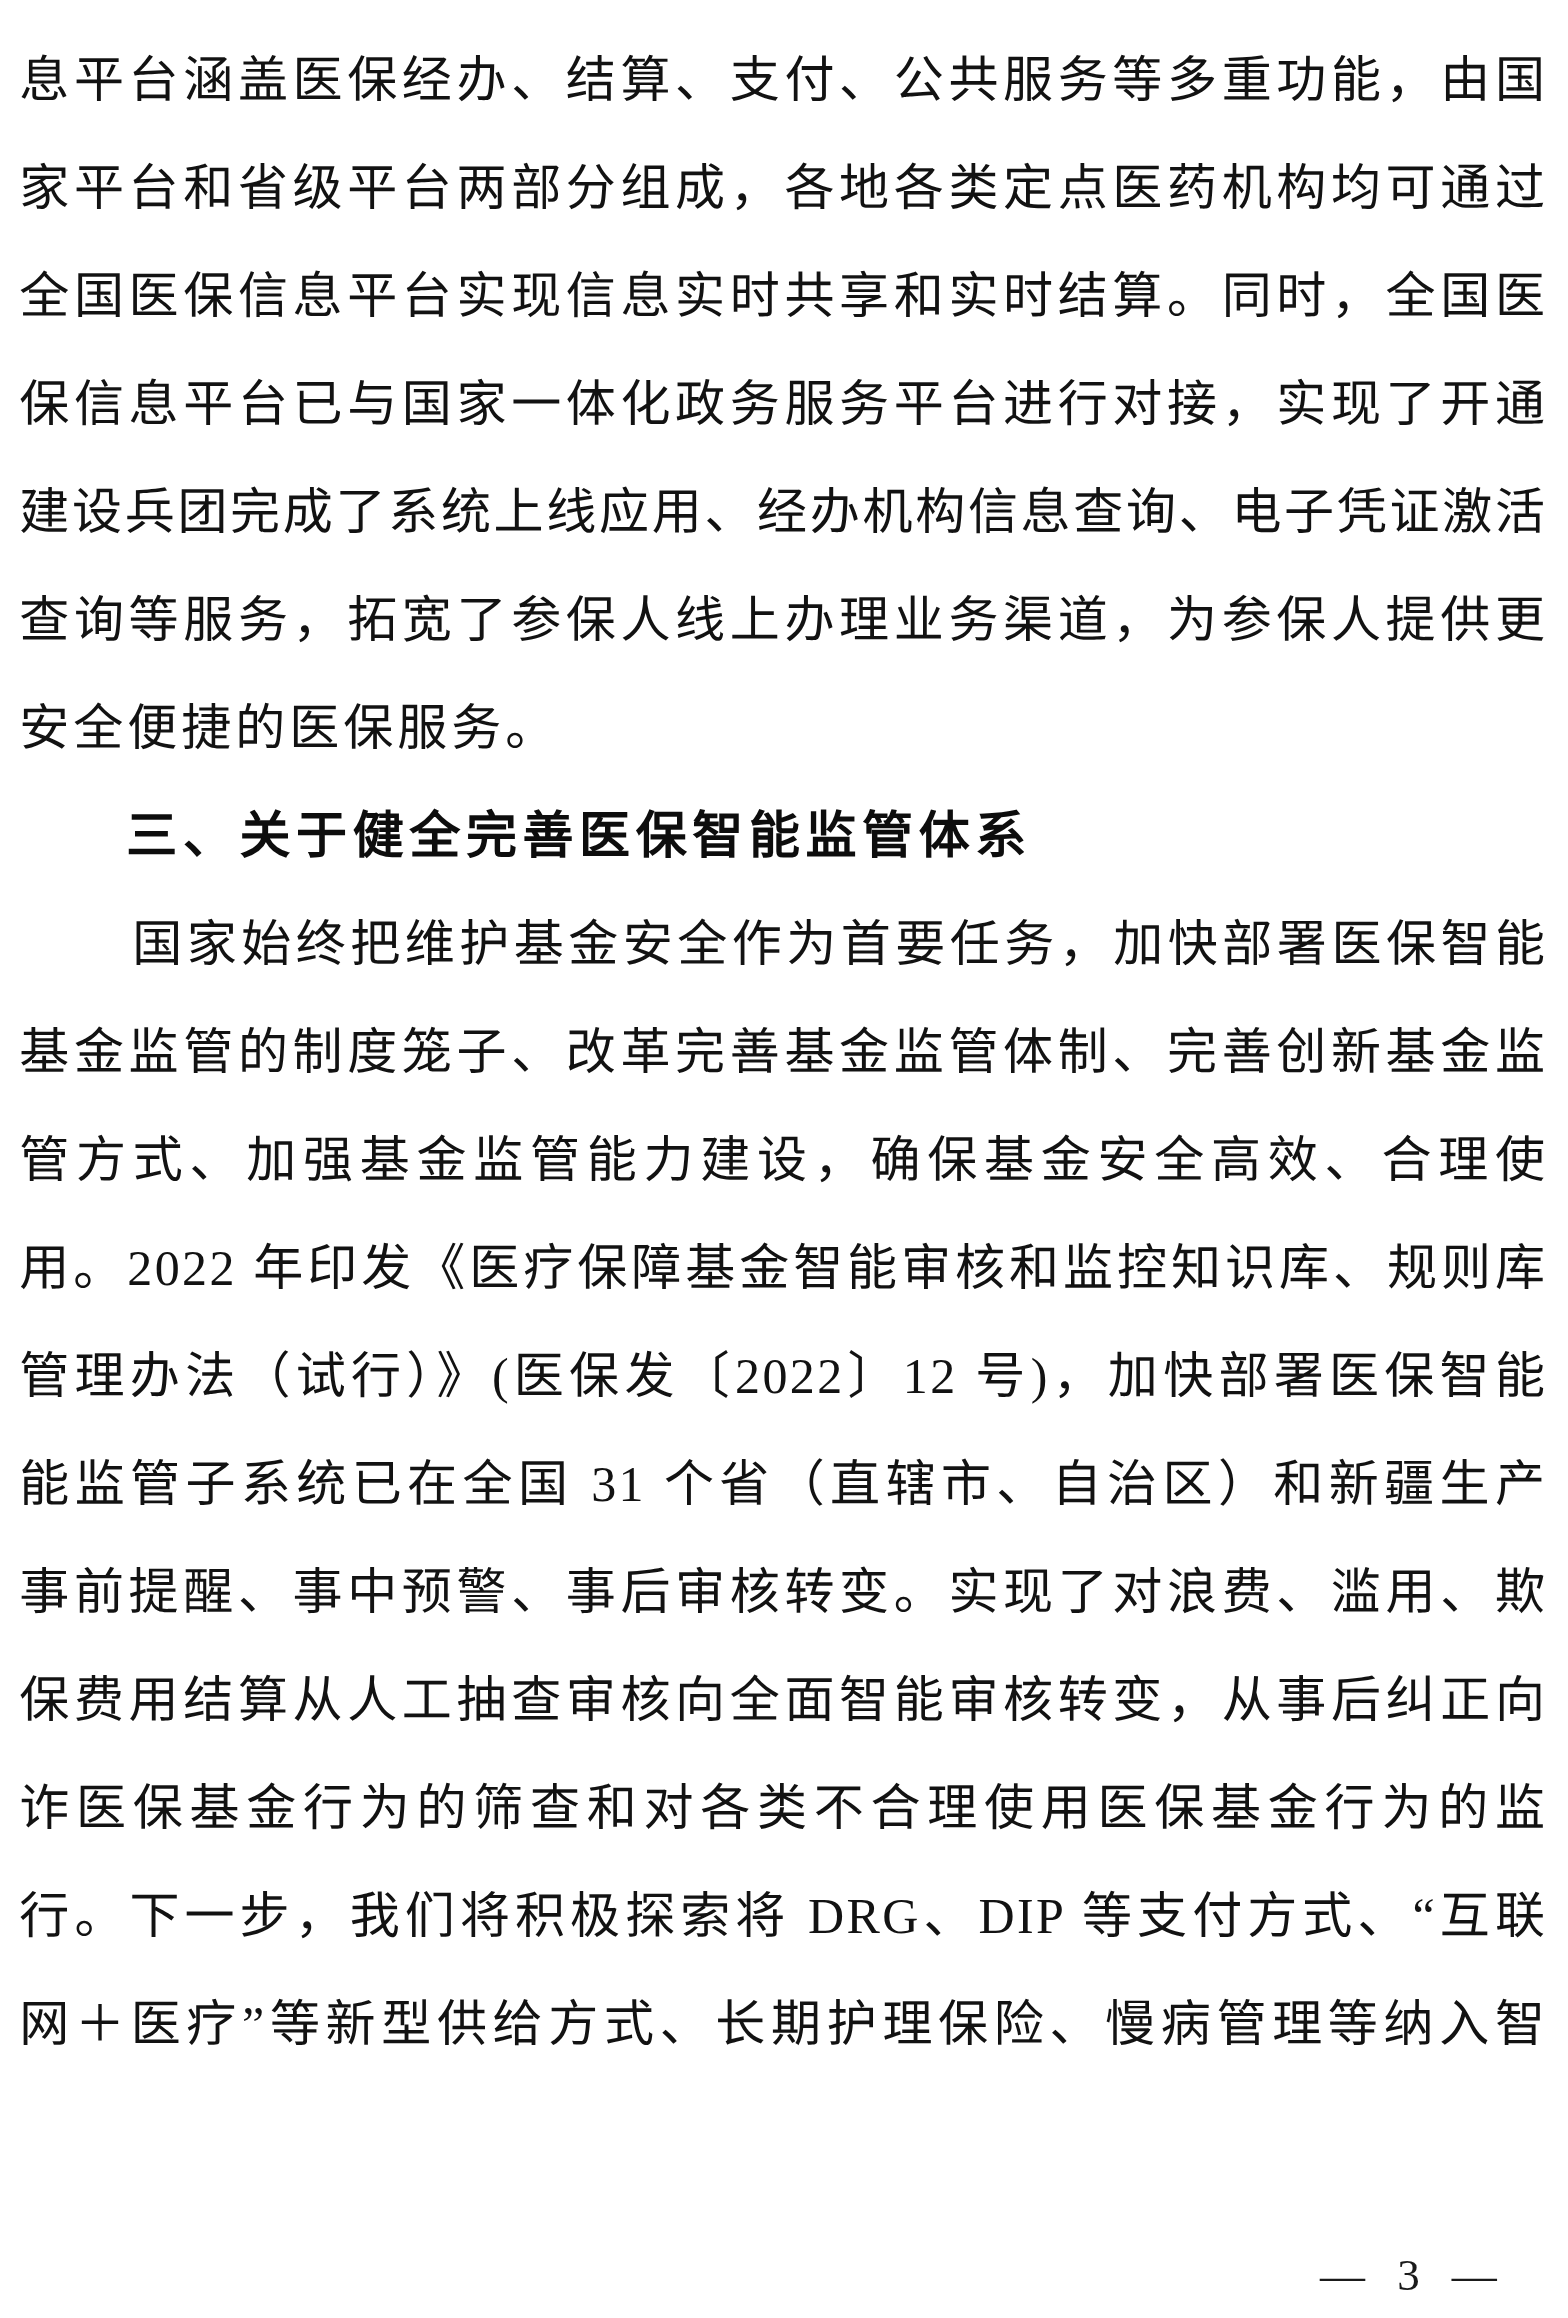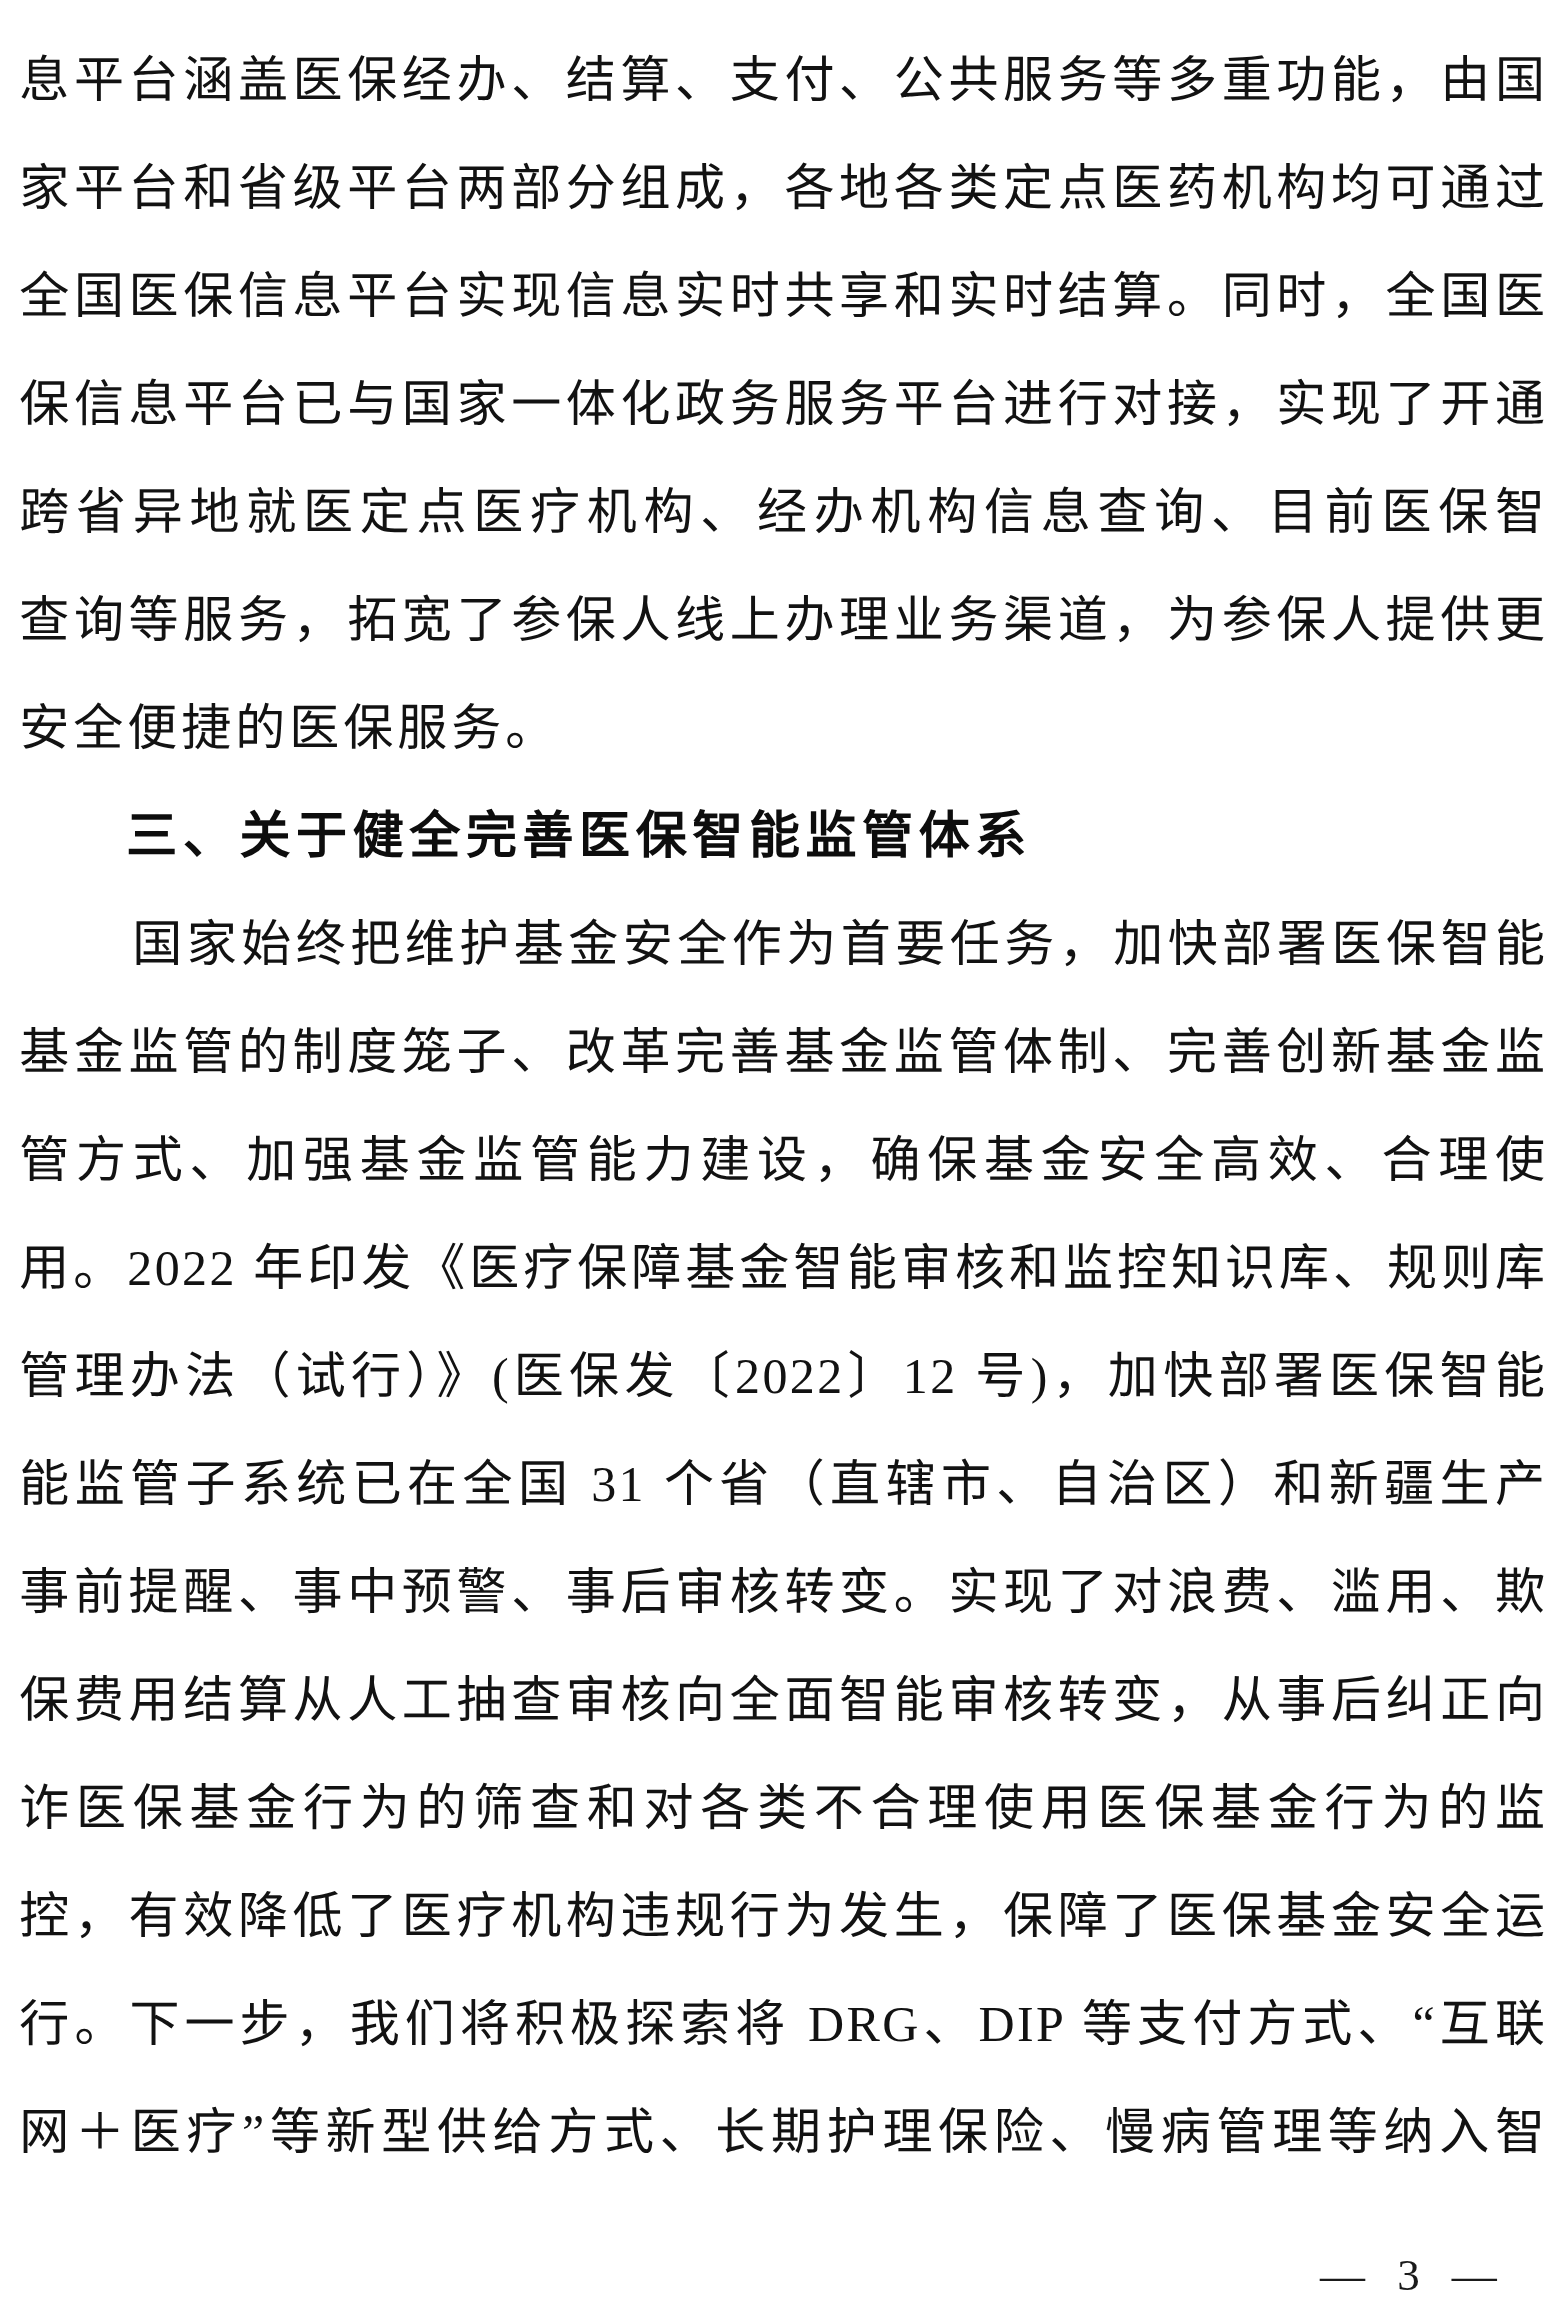--- a/index.html
+++ b/index.html
@@ -77,36 +77,35 @@
 <body>
 
 <div class="page">
 
   <div class="body-text">
 
     <p class="bline">息平台涵盖医保经办、结算、支付、公共服务等多重功能，由国</p>
     <p class="bline">家平台和省级平台两部分组成，各地各类定点医药机构均可通过</p>
     <p class="bline">全国医保信息平台实现信息实时共享和实时结算。同时，全国医</p>
     <p class="bline">保信息平台已与国家一体化政务服务平台进行对接，实现了开通</p>
-    <p class="bline">跨省异地就医定点医疗机构、经办机构信息查询、目前医保智</p>
+    <p class="bline">建设兵团完成了系统上线应用、经办机构信息查询、电子凭证激活</p>
     <p class="bline">查询等服务，拓宽了参保人线上办理业务渠道，为参保人提供更</p>
     <p class="bline para-end">安全便捷的医保服务。</p>
 
     <h2 class="heading">三、关于健全完善医保智能监管体系</h2>
 
     <p class="bline first-indent">国家始终把维护基金安全作为首要任务，加快部署医保智能</p>
     <p class="bline">基金监管的制度笼子、改革完善基金监管体制、完善创新基金监</p>
     <p class="bline">管方式、加强基金监管能力建设，确保基金安全高效、合理使</p>
     <p class="bline">用。2022 年印发《医疗保障基金智能审核和监控知识库、规则库</p>
     <p class="bline">管理办法（试行）》(医保发〔2022〕12 号)，加快部署医保智能</p>
     <p class="bline">能监管子系统已在全国 31 个省（直辖市、自治区）和新疆生产</p>
     <p class="bline">事前提醒、事中预警、事后审核转变。实现了对浪费、滥用、欺</p>
     <p class="bline">保费用结算从人工抽查审核向全面智能审核转变，从事后纠正向</p>
     <p class="bline">诈医保基金行为的筛查和对各类不合理使用医保基金行为的监</p>
-    <p class="bline">控，有效降低了医疗机构违规行为发生，保障了医保基金安全运</p>
     <p class="bline">行。下一步，我们将积极探索将 DRG、DIP 等支付方式、“互联</p>
     <p class="bline">网＋医疗”等新型供给方式、长期护理保险、慢病管理等纳入智</p>
 
   </div>
 
   <div class="page-number">— 3 —</div>
 
 </div>
 
 

